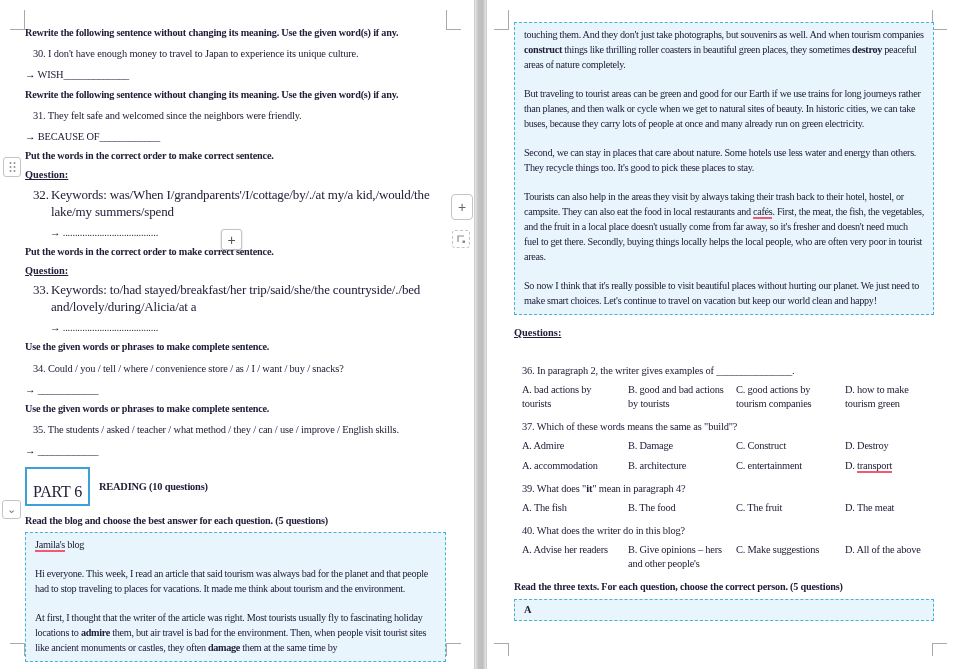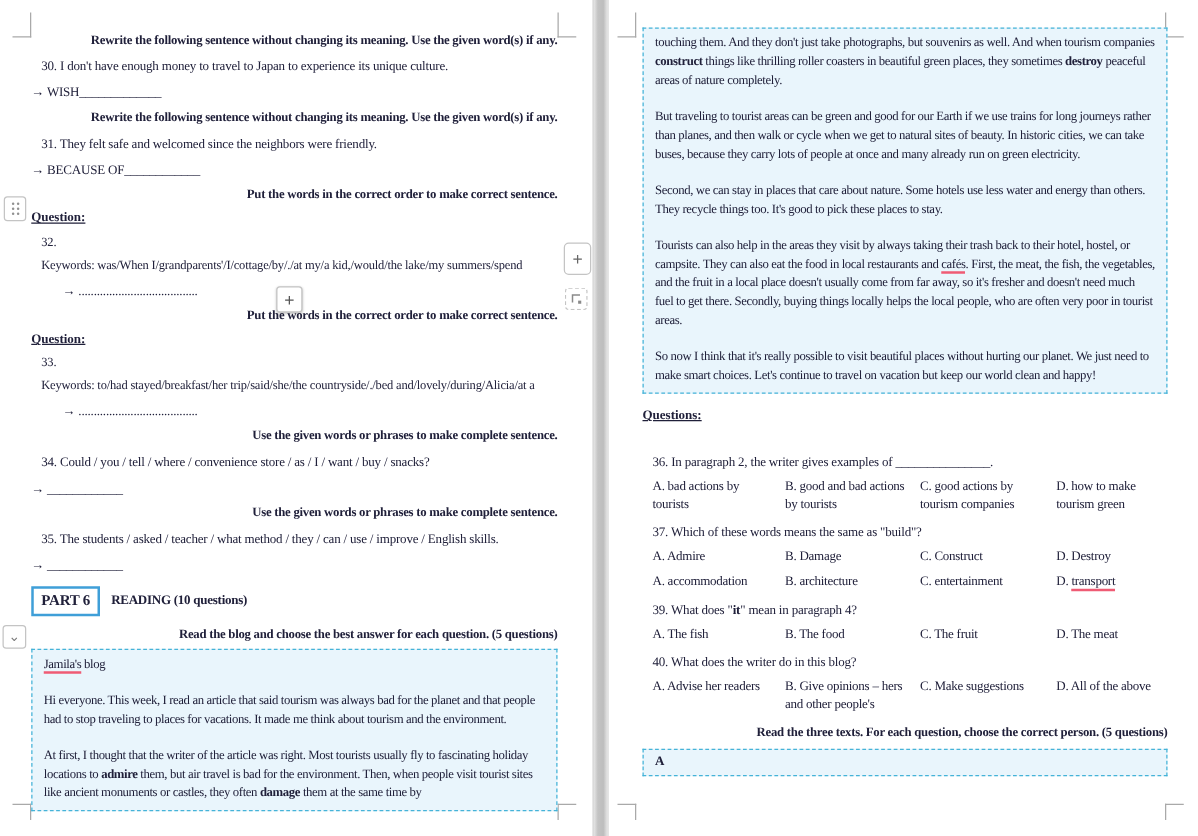--- a/index.html
+++ b/index.html
@@ -15,31 +15,31 @@
   .mk{position:absolute;box-sizing:border-box;}
   .mk-tl{width:15px;height:20px;border-right:1px solid #a9a9a9;border-bottom:1px solid #a9a9a9;top:10px;}
   .mk-tr{width:15px;height:20px;border-left:1px solid #a9a9a9;border-bottom:1px solid #a9a9a9;top:10px;}
   .mk-bl{width:15px;height:13px;border-right:1px solid #a9a9a9;border-top:1px solid #a9a9a9;top:643px;}
   .mk-br{width:15px;height:13px;border-left:1px solid #a9a9a9;border-top:1px solid #a9a9a9;top:643px;}
 
   .content-l{position:absolute;left:25px;top:24px;width:421px;}
   .content-r{position:absolute;left:27px;top:22px;width:420px;}
 
   .h{font-weight:bold;font-size:10.2px;letter-spacing:-0.2px;line-height:17.2px;
-     margin:0 0 2px;white-space:nowrap;text-align:right;}
+     margin:0 0 2px;white-space:nowrap;}
   .t{font-size:10.4px;letter-spacing:-0.15px;line-height:17.2px;margin:4px 0 2px;white-space:nowrap;}
   .indent{padding-left:8px;}
   .qlabel{font-weight:bold;text-decoration:underline;font-size:10.4px;line-height:17.2px;margin:0 0 2px;}
-  .kw{display:flex;padding-left:8px;margin:0 0 2px;font-size:10px;letter-spacing:-0.15px;line-height:17px;flex-direction:column;}
+  .kw{display:flex;padding-left:8px;margin:0 0 2px;font-size:13px;letter-spacing:-0.15px;line-height:17px;}
   .kw .num{flex:0 0 18px;}
   .kw .kwtext{flex:1;}
   .indent2{padding-left:25px;}
 
   .partrow{display:flex;align-items:center;gap:9px;margin:7px 0 6px;}
-  .partbox{border:2px solid #3f9fd8;padding:2px 6px 3px;font-weight:bold;font-size:12px;letter-spacing:-0.2px;}
+  .partbox{border:2px solid #3f9fd8;padding:14px 6px 3px;font-weight:normal;font-size:16px;letter-spacing:-0.2px;}
   .parttitle{font-weight:bold;font-size:10.4px;letter-spacing:-0.2px;}
 
   .bluebox{background:#e9f5fc;border:1.6px dashed #45b3d8;padding:4px 9px 6px;margin-top:3px;box-sizing:border-box;}
   .bluebox p{margin:0;font-size:10.2px;letter-spacing:-0.3px;line-height:15px;}
   .bluebox p + p{margin-top:14px;}
   .bold{font-weight:bold;}
   .sc{border-bottom:2px solid #ef5b74;} 
 
   .qhead{font-weight:bold;text-decoration:underline;font-size:10.4px;margin:10px 0 21px;line-height:16px;}
   .qline{font-size:10.4px;letter-spacing:-0.15px;line-height:17px;margin:0 0 4px;padding-left:8px;white-space:nowrap;}

